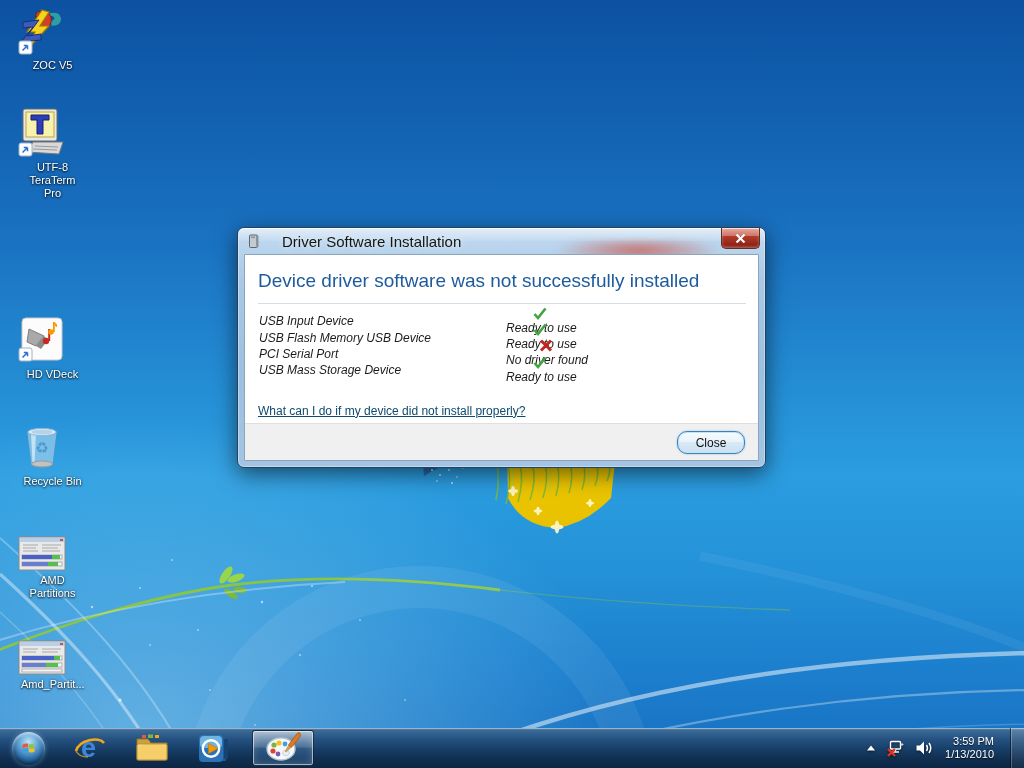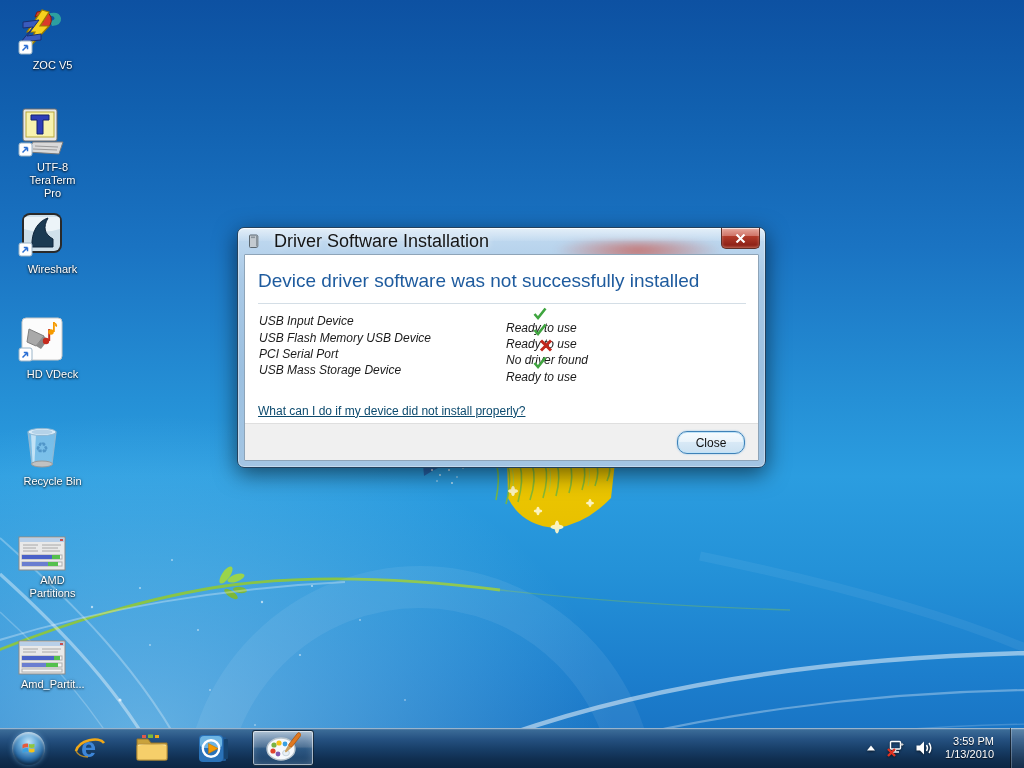--- a/index.html
+++ b/index.html
@@ -27,21 +27,21 @@
     background:linear-gradient(180deg,#c3dbf1 0%, #a9c9e6 22%, #9cc0e0 60%, #a3c5e3 100%);
     box-shadow:0 6px 22px rgba(0,0,0,.55), inset 0 1px 0 rgba(255,255,255,.75), inset 0 0 0 1px rgba(255,255,255,.35);
   }
   .dlg-titlebar { position:absolute; left:0; top:0; right:0; height:26px; border-radius:7px 7px 0 0;
     overflow:hidden; display:flex; align-items:center; padding-left:9px; }
   .dlg-title-glow { position:absolute; left:315px; top:12px; width:170px; height:26px;
     background:radial-gradient(ellipse at 50% 40%, rgba(205,55,35,.6), rgba(205,55,35,0) 70%);
     filter:blur(3px); pointer-events:none; }
   .dlg-title-sheen { position:absolute; left:0; top:0; right:0; height:13px;
     background:linear-gradient(180deg, rgba(255,255,255,.55), rgba(255,255,255,.08)); pointer-events:none; }
-  .dlg-title-text { position:relative; margin-left:12px; font-size:18px; color:#151515;
+  .dlg-title-text { position:relative; margin-left:20px; font-size:15px; color:#151515;
     text-shadow:0 0 6px rgba(255,255,255,.9); }
   .dlg-close { position:absolute; top:0; right:5px; width:39px; height:21px;
     border:1px solid #5f2e26; border-top:none; border-radius:0 0 5px 5px;
     background:linear-gradient(180deg,#e8a99d 0%, #d0766a 38%, #b23b2a 42%, #8f2318 85%, #a8412f 100%);
     box-shadow:inset 0 1px 0 rgba(255,255,255,.6), inset 0 0 3px rgba(255,255,255,.35);
     display:flex; align-items:center; justify-content:center; cursor:pointer; }
   .dlg-inner { position:absolute; left:6px; right:6px; top:26px; bottom:6px;
     background:#fff; border:1px solid #8ea4b8; border-radius:1px; overflow:hidden; }
   .dlg-heading { margin:15px 13px 0 13px; font-size:19px; }
   .dlg-sep { height:1px; background:#d4dee6; margin:11px 12px 9px 13px; }
@@ -227,35 +227,20 @@
         <rect width="13" height="13" rx="2" fill="#fff" stroke="#9ab4c8"></rect>
         <path d="M3.5,9.5 L8.5,4.5 M8.5,4.5 H4.8 M8.5,4.5 V8.2" stroke="#2b6fd4" stroke-width="1.5" fill="none"></path>
       </g>
     </svg>
     <div class="di-label">
       <span>UTF-8</span>
         <span>TeraTerm Pro</span>
     </div>
   </div>
 
-  <div class="desk-icon" style="left:0;top:210px">
-    <svg class="di-img" width="50" height="50" viewBox="0 0 50 50">
-      <rect x="5" y="3" width="40" height="40" rx="8" fill="#2a2a2a"></rect>
-      <rect x="7" y="5" width="36" height="36" rx="6" fill="#cfe0ea"></rect>
-      <path d="M9,7 h32 q2,0 2,2 v10 q-18,6 -36,0 v-10 q0,-2 2,-2" fill="#eef6fa" opacity="0.9"></path>
-      <path d="M15,37 C14,22 21,11 31,8 C26,17 27,24 36,29 L36,37 Z" fill="#1b3a52" stroke="#10253a" stroke-width="1"></path>
-      <g class="shortcut-arrow" transform="translate(2,33)">
-        <rect width="13" height="13" rx="2" fill="#fff" stroke="#9ab4c8"></rect>
-        <path d="M3.5,9.5 L8.5,4.5 M8.5,4.5 H4.8 M8.5,4.5 V8.2" stroke="#2b6fd4" stroke-width="1.5" fill="none"></path>
-      </g>
-    </svg>
-    <div class="di-label">
-      <span>Wireshark</span>
-    </div>
-  </div>
 
   <div class="desk-icon" style="left:0;top:315px">
     <svg class="di-img" width="50" height="50" viewBox="0 0 50 50">
       <rect x="5" y="3" width="40" height="42" rx="4" fill="#fcfcfc" stroke="#c8c8c8"></rect>
       <path d="M12,14 L27,21 L19,31 L10,27 Z" fill="#a9a9a9" stroke="#7e7e7e"></path>
       <path d="M19,31 L27,21 L31,25 L24,34 Z" fill="#8b8b8b"></path>
       <circle cx="29" cy="26" r="3.2" fill="#c62b1d"></circle>
         <rect x="31.2" y="14" width="2" height="12" fill="#c62b1d"></rect>
       <circle cx="34" cy="17" r="2.8" fill="#f59a00"></circle>
         <rect x="36" y="7" width="1.8" height="10" fill="#f59a00"></rect>

